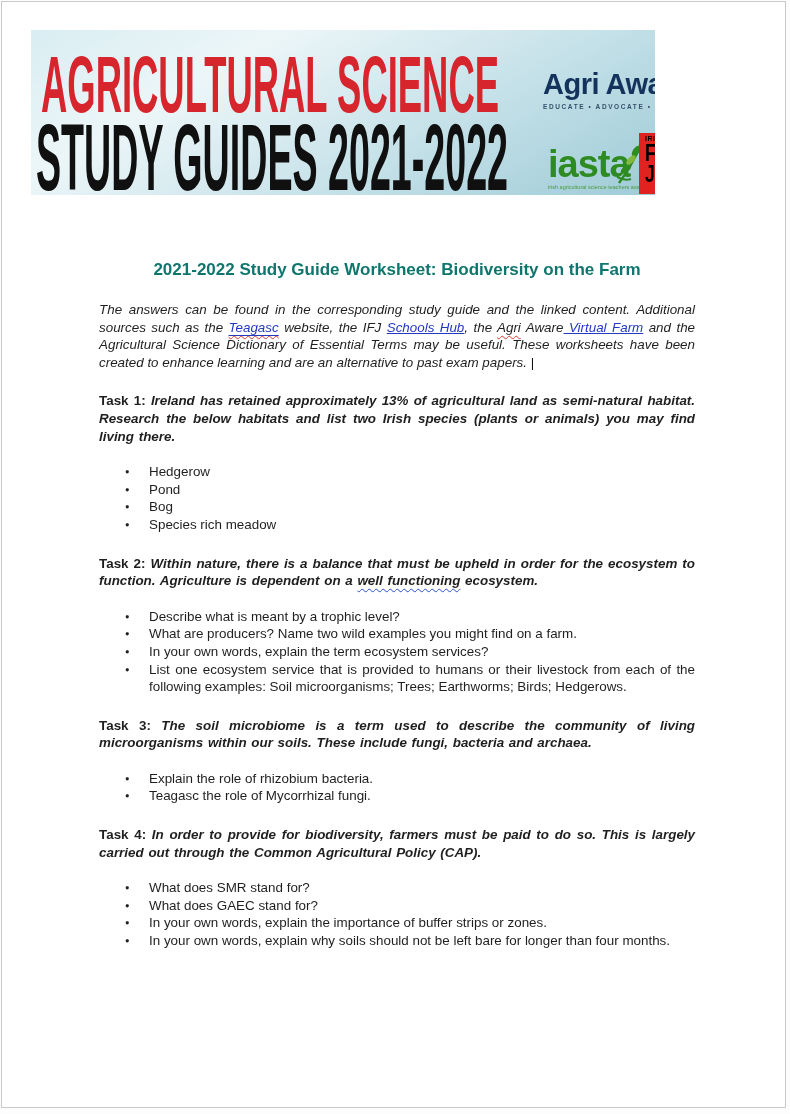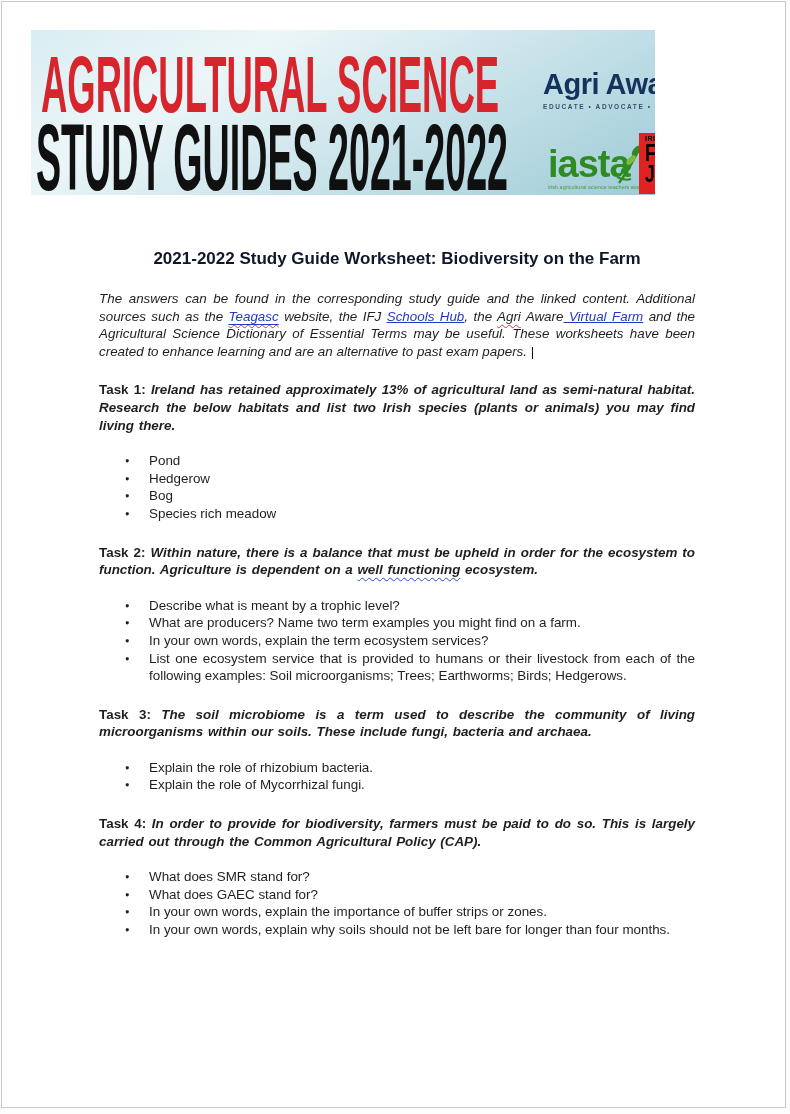--- a/index.html
+++ b/index.html
@@ -43,22 +43,22 @@
   .fj-line {
     font-size:20px; font-weight:bold; line-height:21px; letter-spacing:-0.5px;
     transform:scale(0.88,1.15); transform-origin:left center; white-space:nowrap;
   }
   
   .content {
     position:absolute; left:97px; top:243px; width:596px; color:#1f1f1f;
     font-size:13.4px; line-height:17.6px;
   }
   .doc-title {
-    font-size:17px; line-height:20px; margin:4px; text-align:center;
-    font-weight:bold; color:#0f172a;
+    font-size:17px; line-height:20px; margin:15px; text-align:center;
+    font-weight:bold; color:#0f766e;
   }
   .intro { margin:21px 0 0; font-style:italic; text-align:justify; }
   .task  { margin:21px 0 0; font-style:italic; font-weight:bold; text-align:justify; word-spacing:1px; }
   .task .task-label { font-style:normal; }
   ul.bullets { list-style:none; margin:18px 0 0; padding:0; text-align:justify; }
   ul.bullets li { position:relative; padding-left:50px; }
   ul.bullets li::before {
     content:"●"; position:absolute; left:26px; top:0; font-size:7.5px; line-height:17.6px;
   }
   a.doc-link { color:#2438c2; text-decoration:underline; cursor:pointer; }
@@ -122,38 +122,38 @@
   </div>
 
   <div class="content">
 
     <h1 class="doc-title">2021-2022 Study Guide Worksheet: Biodiversity on the Farm</h1>
 
     <p class="intro"><span>The answers can be found in the corresponding study guide and the linked content. Additional sources such as the </span><span class="spell"><a class="doc-link">Teagasc</a></span><span> website, the IFJ </span><a class="doc-link">Schools Hub</a><span>, the </span><span class="spell">Agri</span><span> Aware</span><a class="doc-link"> Virtual Farm</a><span> and the Agricultural Science Dictionary of Essential Terms may be useful. These worksheets have been created to enhance learning and are an alternative to past exam papers. </span><span class="caret">|</span></p>
 
     <p class="task"><span class="task-label">Task 1: </span><span>Ireland has retained approximately 13% of agricultural land as semi-natural habitat. Research the below habitats and list two Irish species (plants or animals) you may find living there.</span></p>
     <ul class="bullets">
+      <li>Hedgerow</li>
       <li>Pond</li>
-      <li>Hedgerow</li>
       <li>Bog</li>
       <li>Species rich meadow</li>
     </ul>
 
     <p class="task"><span class="task-label">Task 2: </span><span>Within nature, there is a balance that must be upheld in order for the ecosystem to function. Agriculture is dependent on a </span><span class="grammar">well functioning</span><span> ecosystem.</span></p>
     <ul class="bullets">
       <li>Describe what is meant by a trophic level?</li>
-      <li>What are producers? Name two term examples you might find on a farm.</li>
+      <li>What are producers? Name two wild examples you might find on a farm.</li>
       <li>In your own words, explain the term ecosystem services?</li>
       <li>List one ecosystem service that is provided to humans or their livestock from each of the following examples: Soil microorganisms; Trees; Earthworms; Birds; Hedgerows.</li>
     </ul>
 
     <p class="task"><span class="task-label">Task 3: </span><span>The soil microbiome is a term used to describe the community of living microorganisms within our soils. These include fungi, bacteria and archaea.</span></p>
     <ul class="bullets">
       <li>Explain the role of rhizobium bacteria.</li>
-      <li>Explain the role of Mycorrhizal fungi.</li>
+      <li>Teagasc the role of Mycorrhizal fungi.</li>
     </ul>
 
     <p class="task"><span class="task-label">Task 4: </span><span>In order to provide for biodiversity, farmers must be paid to do so. This is largely carried out through the Common Agricultural Policy (CAP).</span></p>
     <ul class="bullets">
       <li>What does SMR stand for?</li>
       <li>What does GAEC stand for?</li>
       <li>In your own words, explain the importance of buffer strips or zones.</li>
       <li>In your own words, explain why soils should not be left bare for longer than four months.</li>
     </ul>
 

